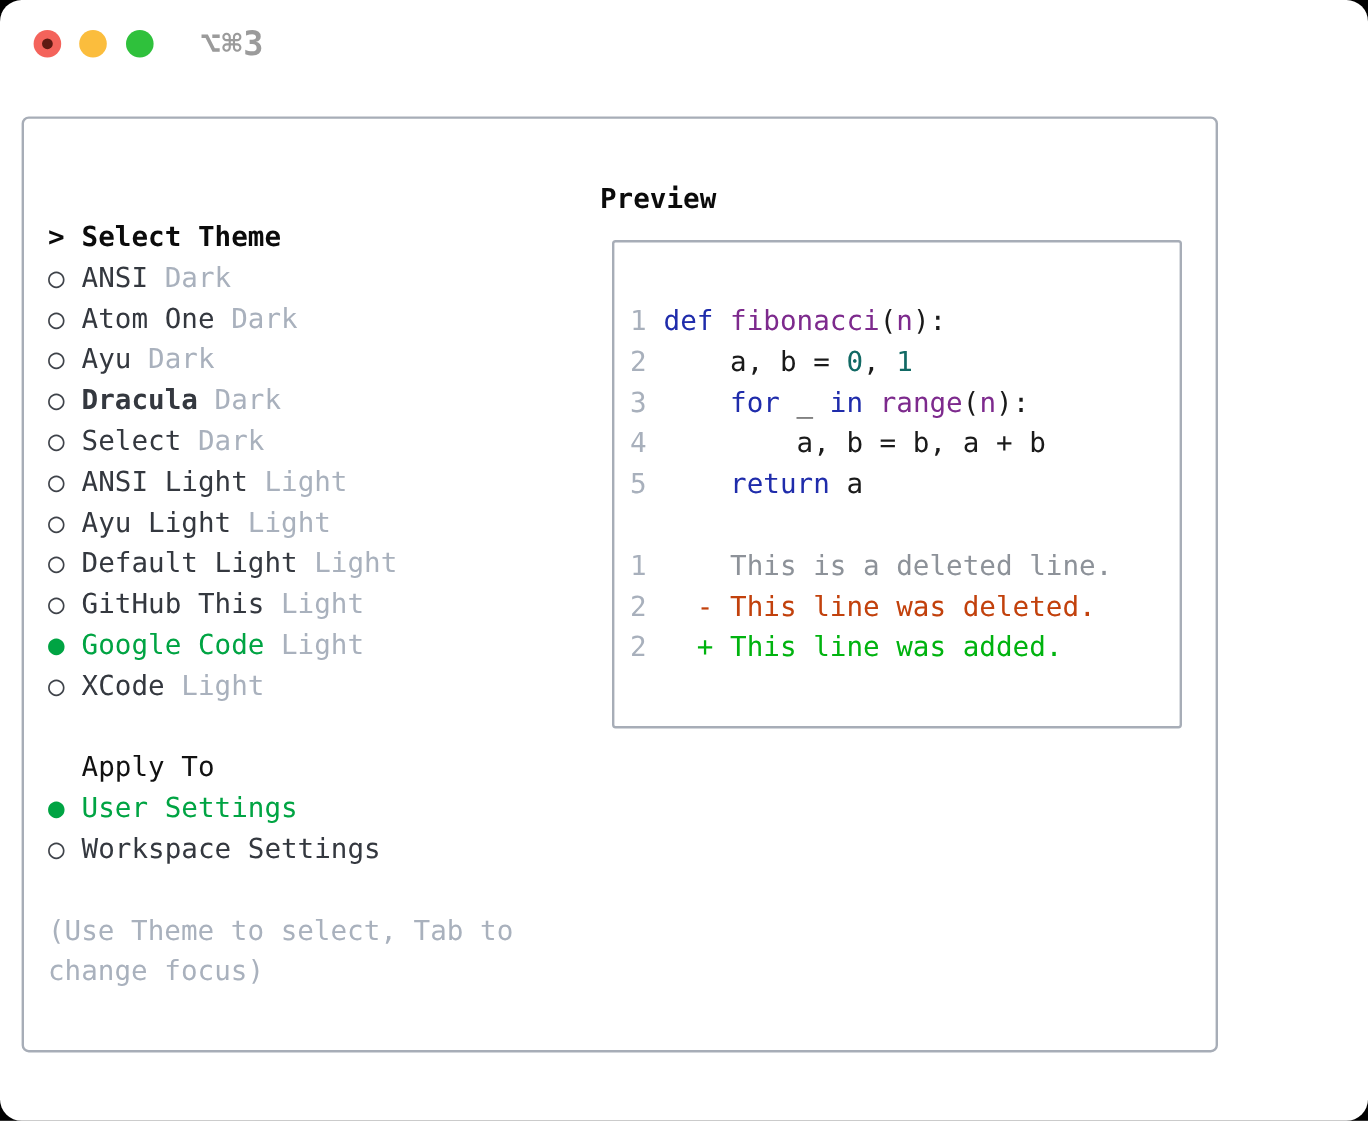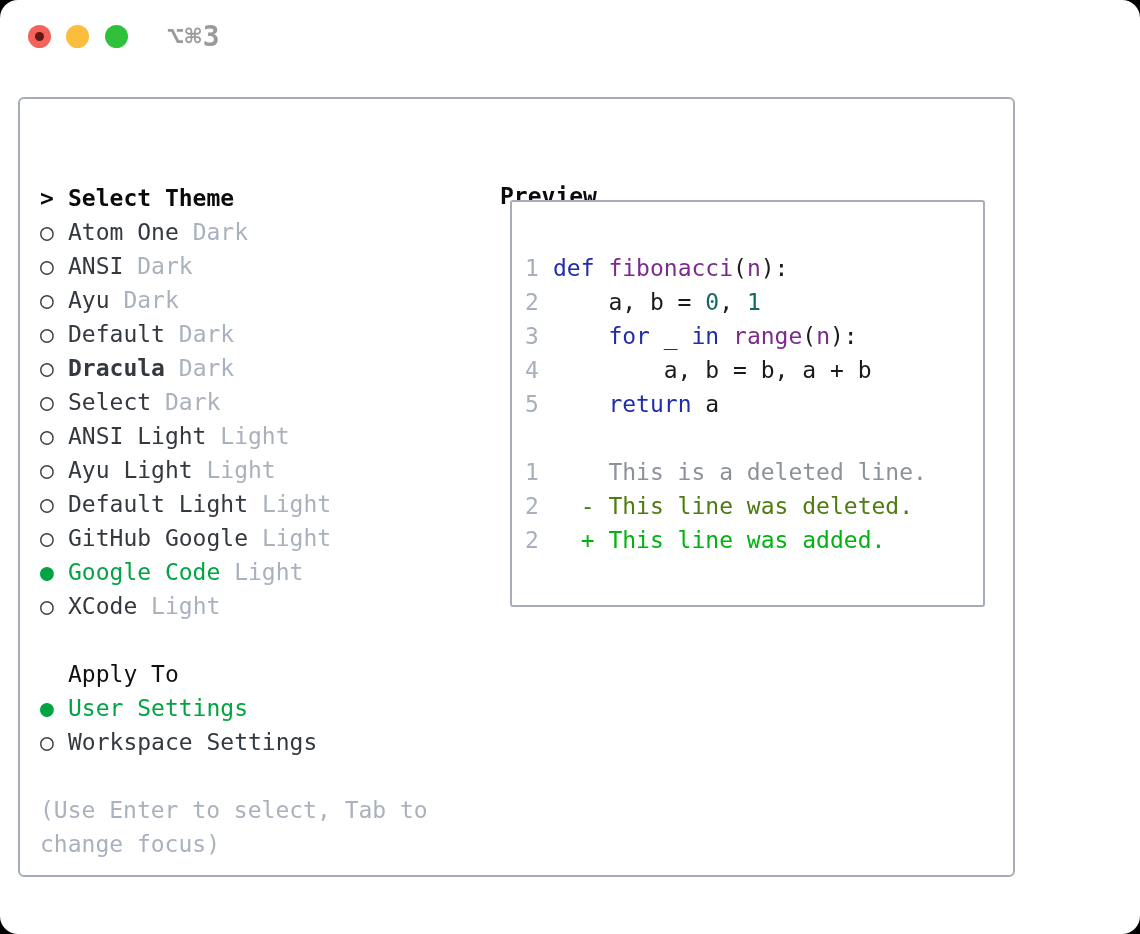--- a/index.html
+++ b/index.html
@@ -21,21 +21,21 @@
          border:2px solid #a7adb7;border-radius:6px;background:#fff;}
   .lcol{position:absolute;left:20px;top:50px;width:430px;font-size:23px;line-height:34px;color:#34383f;margin-top:32px;}
   .row{white-space:pre;min-height:34px;}
   .mark{display:inline-block;width:28px;}
   .prompt{font-weight:bold;color:#0b0b0b;}
   .hdr{font-weight:bold;color:#0b0b0b;}
   .hdr2{color:#111111;}
   .spacer{height:34px;}
   .help{color:#a9b1bd;width:424px;line-height:34px;white-space:normal;}
   
-  .preview-header{position:absolute;left:480px;top:50px;font-size:23px;line-height:34px;font-weight:bold;color:#0b0b0b;margin-top:30px;}
+  .preview-header{position:absolute;left:480px;top:50px;font-size:23px;line-height:34px;font-weight:bold;color:#0b0b0b;}
   .preview-box{position:absolute;left:490px;top:101px;width:475px;height:407px;box-sizing:border-box;
                border:2px solid #a7adb7;border-radius:3px;background:#fff;
                padding:49px 0 0 13px;font-size:23px;line-height:34px;}
   .cline{white-space:pre;height:34px;}
   .lnum{display:inline-block;width:28px;}
 </style>
 </head>
 <body>
 
 <div class="window">
@@ -48,60 +48,59 @@
     <span class="tl green"></span>
     <span class="wtitle">⌥⌘3</span>
   </div>
 
   <div class="panel">
 
     <div class="lcol">
       <div class="row"><span class="mark prompt">&gt;</span><span class="hdr">Select Theme</span></div>
 
       <div>
+          <div class="row"><span class="mark" style="color: rgb(63, 67, 74);">○</span><span style="color: rgb(52, 56, 63);">ANSI </span><span style="color: rgb(169, 177, 189);">Dark</span></div>
           <div class="row"><span class="mark" style="color: rgb(63, 67, 74);">○</span><span style="color: rgb(52, 56, 63);">Atom One </span><span style="color: rgb(169, 177, 189);">Dark</span></div>
-          <div class="row"><span class="mark" style="color: rgb(63, 67, 74);">○</span><span style="color: rgb(52, 56, 63);">ANSI </span><span style="color: rgb(169, 177, 189);">Dark</span></div>
           <div class="row"><span class="mark" style="color: rgb(63, 67, 74);">○</span><span style="color: rgb(52, 56, 63);">Ayu </span><span style="color: rgb(169, 177, 189);">Dark</span></div>
-          <div class="row"><span class="mark" style="color: rgb(63, 67, 74);">○</span><span style="color: rgb(52, 56, 63);">Default </span><span style="color: rgb(169, 177, 189);">Dark</span></div>
           <div class="row"><span class="mark" style="color: rgb(63, 67, 74);">○</span><span style="color: rgb(52, 56, 63); font-weight: bold;">Dracula </span><span style="color: rgb(169, 177, 189);">Dark</span></div>
           <div class="row"><span class="mark" style="color: rgb(63, 67, 74);">○</span><span style="color: rgb(52, 56, 63);">Select </span><span style="color: rgb(169, 177, 189);">Dark</span></div>
           <div class="row"><span class="mark" style="color: rgb(63, 67, 74);">○</span><span style="color: rgb(52, 56, 63);">ANSI Light </span><span style="color: rgb(169, 177, 189);">Light</span></div>
           <div class="row"><span class="mark" style="color: rgb(63, 67, 74);">○</span><span style="color: rgb(52, 56, 63);">Ayu Light </span><span style="color: rgb(169, 177, 189);">Light</span></div>
           <div class="row"><span class="mark" style="color: rgb(63, 67, 74);">○</span><span style="color: rgb(52, 56, 63);">Default Light </span><span style="color: rgb(169, 177, 189);">Light</span></div>
-          <div class="row"><span class="mark" style="color: rgb(63, 67, 74);">○</span><span style="color: rgb(52, 56, 63);">GitHub Google </span><span style="color: rgb(169, 177, 189);">Light</span></div>
+          <div class="row"><span class="mark" style="color: rgb(63, 67, 74);">○</span><span style="color: rgb(52, 56, 63);">GitHub This </span><span style="color: rgb(169, 177, 189);">Light</span></div>
           <div class="row"><span class="mark" style="color: rgb(0, 164, 67);">●</span><span style="color: rgb(0, 164, 67);">Google Code </span><span style="color: rgb(169, 177, 189);">Light</span></div>
           <div class="row"><span class="mark" style="color: rgb(63, 67, 74);">○</span><span style="color: rgb(52, 56, 63);">XCode </span><span style="color: rgb(169, 177, 189);">Light</span></div>
         </div>
 
       <div class="row spacer"></div>
 
       <div class="row"><span class="mark"></span><span class="hdr2">Apply To</span></div>
 
       <div>
           <div class="row"><span class="mark" style="color: rgb(0, 164, 67);">●</span><span style="color: rgb(0, 164, 67);">User Settings</span></div>
           <div class="row"><span class="mark" style="color: rgb(63, 67, 74);">○</span><span style="color: rgb(52, 56, 63);">Workspace Settings</span></div>
         </div>
 
       <div class="row spacer"></div>
 
-      <div class="help">(Use Enter to select, Tab to change focus)</div>
+      <div class="help">(Use Theme to select, Tab to change focus)</div>
     </div>
 
     <div class="preview-header">Preview</div>
 
     <div class="preview-box">
       <div>
           <div class="cline"><span class="lnum" style="color: rgb(168, 176, 188);">1</span><span style="color: rgb(31, 44, 171); margin-top: 28px;">def</span><span style="color: rgb(26, 26, 26);"> </span><span style="color: rgb(125, 42, 141);">fibonacci</span><span style="color: rgb(26, 26, 26);">(</span><span style="color: rgb(125, 42, 141);">n</span><span style="color: rgb(26, 26, 26);">):</span></div>
           <div class="cline"><span class="lnum" style="color: rgb(168, 176, 188);">2</span><span style="color: rgb(26, 26, 26);">    a, b = </span><span style="color: rgb(17, 105, 100);">0</span><span style="color: rgb(26, 26, 26);">, </span><span style="color: rgb(17, 105, 100);">1</span></div>
           <div class="cline"><span class="lnum" style="color: rgb(168, 176, 188);">3</span><span style="color: rgb(26, 26, 26);">    </span><span style="color: rgb(31, 44, 171);">for</span><span style="color: rgb(26, 26, 26);"> _ </span><span style="color: rgb(31, 44, 171);">in</span><span style="color: rgb(26, 26, 26);"> </span><span style="color: rgb(125, 42, 141);">range</span><span style="color: rgb(26, 26, 26);">(</span><span style="color: rgb(125, 42, 141);">n</span><span style="color: rgb(26, 26, 26);">):</span></div>
           <div class="cline"><span class="lnum" style="color: rgb(168, 176, 188);">4</span><span style="color: rgb(26, 26, 26);">        a, b = b, a + b</span></div>
           <div class="cline"><span class="lnum" style="color: rgb(168, 176, 188);">5</span><span style="color: rgb(26, 26, 26);">    </span><span style="color: rgb(31, 44, 171);">return</span><span style="color: rgb(26, 26, 26);"> a</span></div>
           <div class="cline"><span class="lnum" style="color: rgb(168, 176, 188);"></span></div>
         </div>
       <div>
           <div class="cline"><span class="lnum" style="color: rgb(168, 176, 188);">1</span><span style="color: rgb(141, 146, 153);">    This is a deleted line.</span></div>
-          <div class="cline"><span class="lnum" style="color: rgb(168, 176, 188);">2</span><span style="color: #4d7c0f;">  - This line was deleted.</span></div>
+          <div class="cline"><span class="lnum" style="color: rgb(168, 176, 188);">2</span><span style="color: #c2410c;">  - This line was deleted.</span></div>
           <div class="cline"><span class="lnum" style="color: rgb(168, 176, 188);">2</span><span style="color: rgb(0, 179, 15);">  + This line was added.</span></div>
         </div>
     </div>
 
   </div>
 </div>
 
 </body></html>

